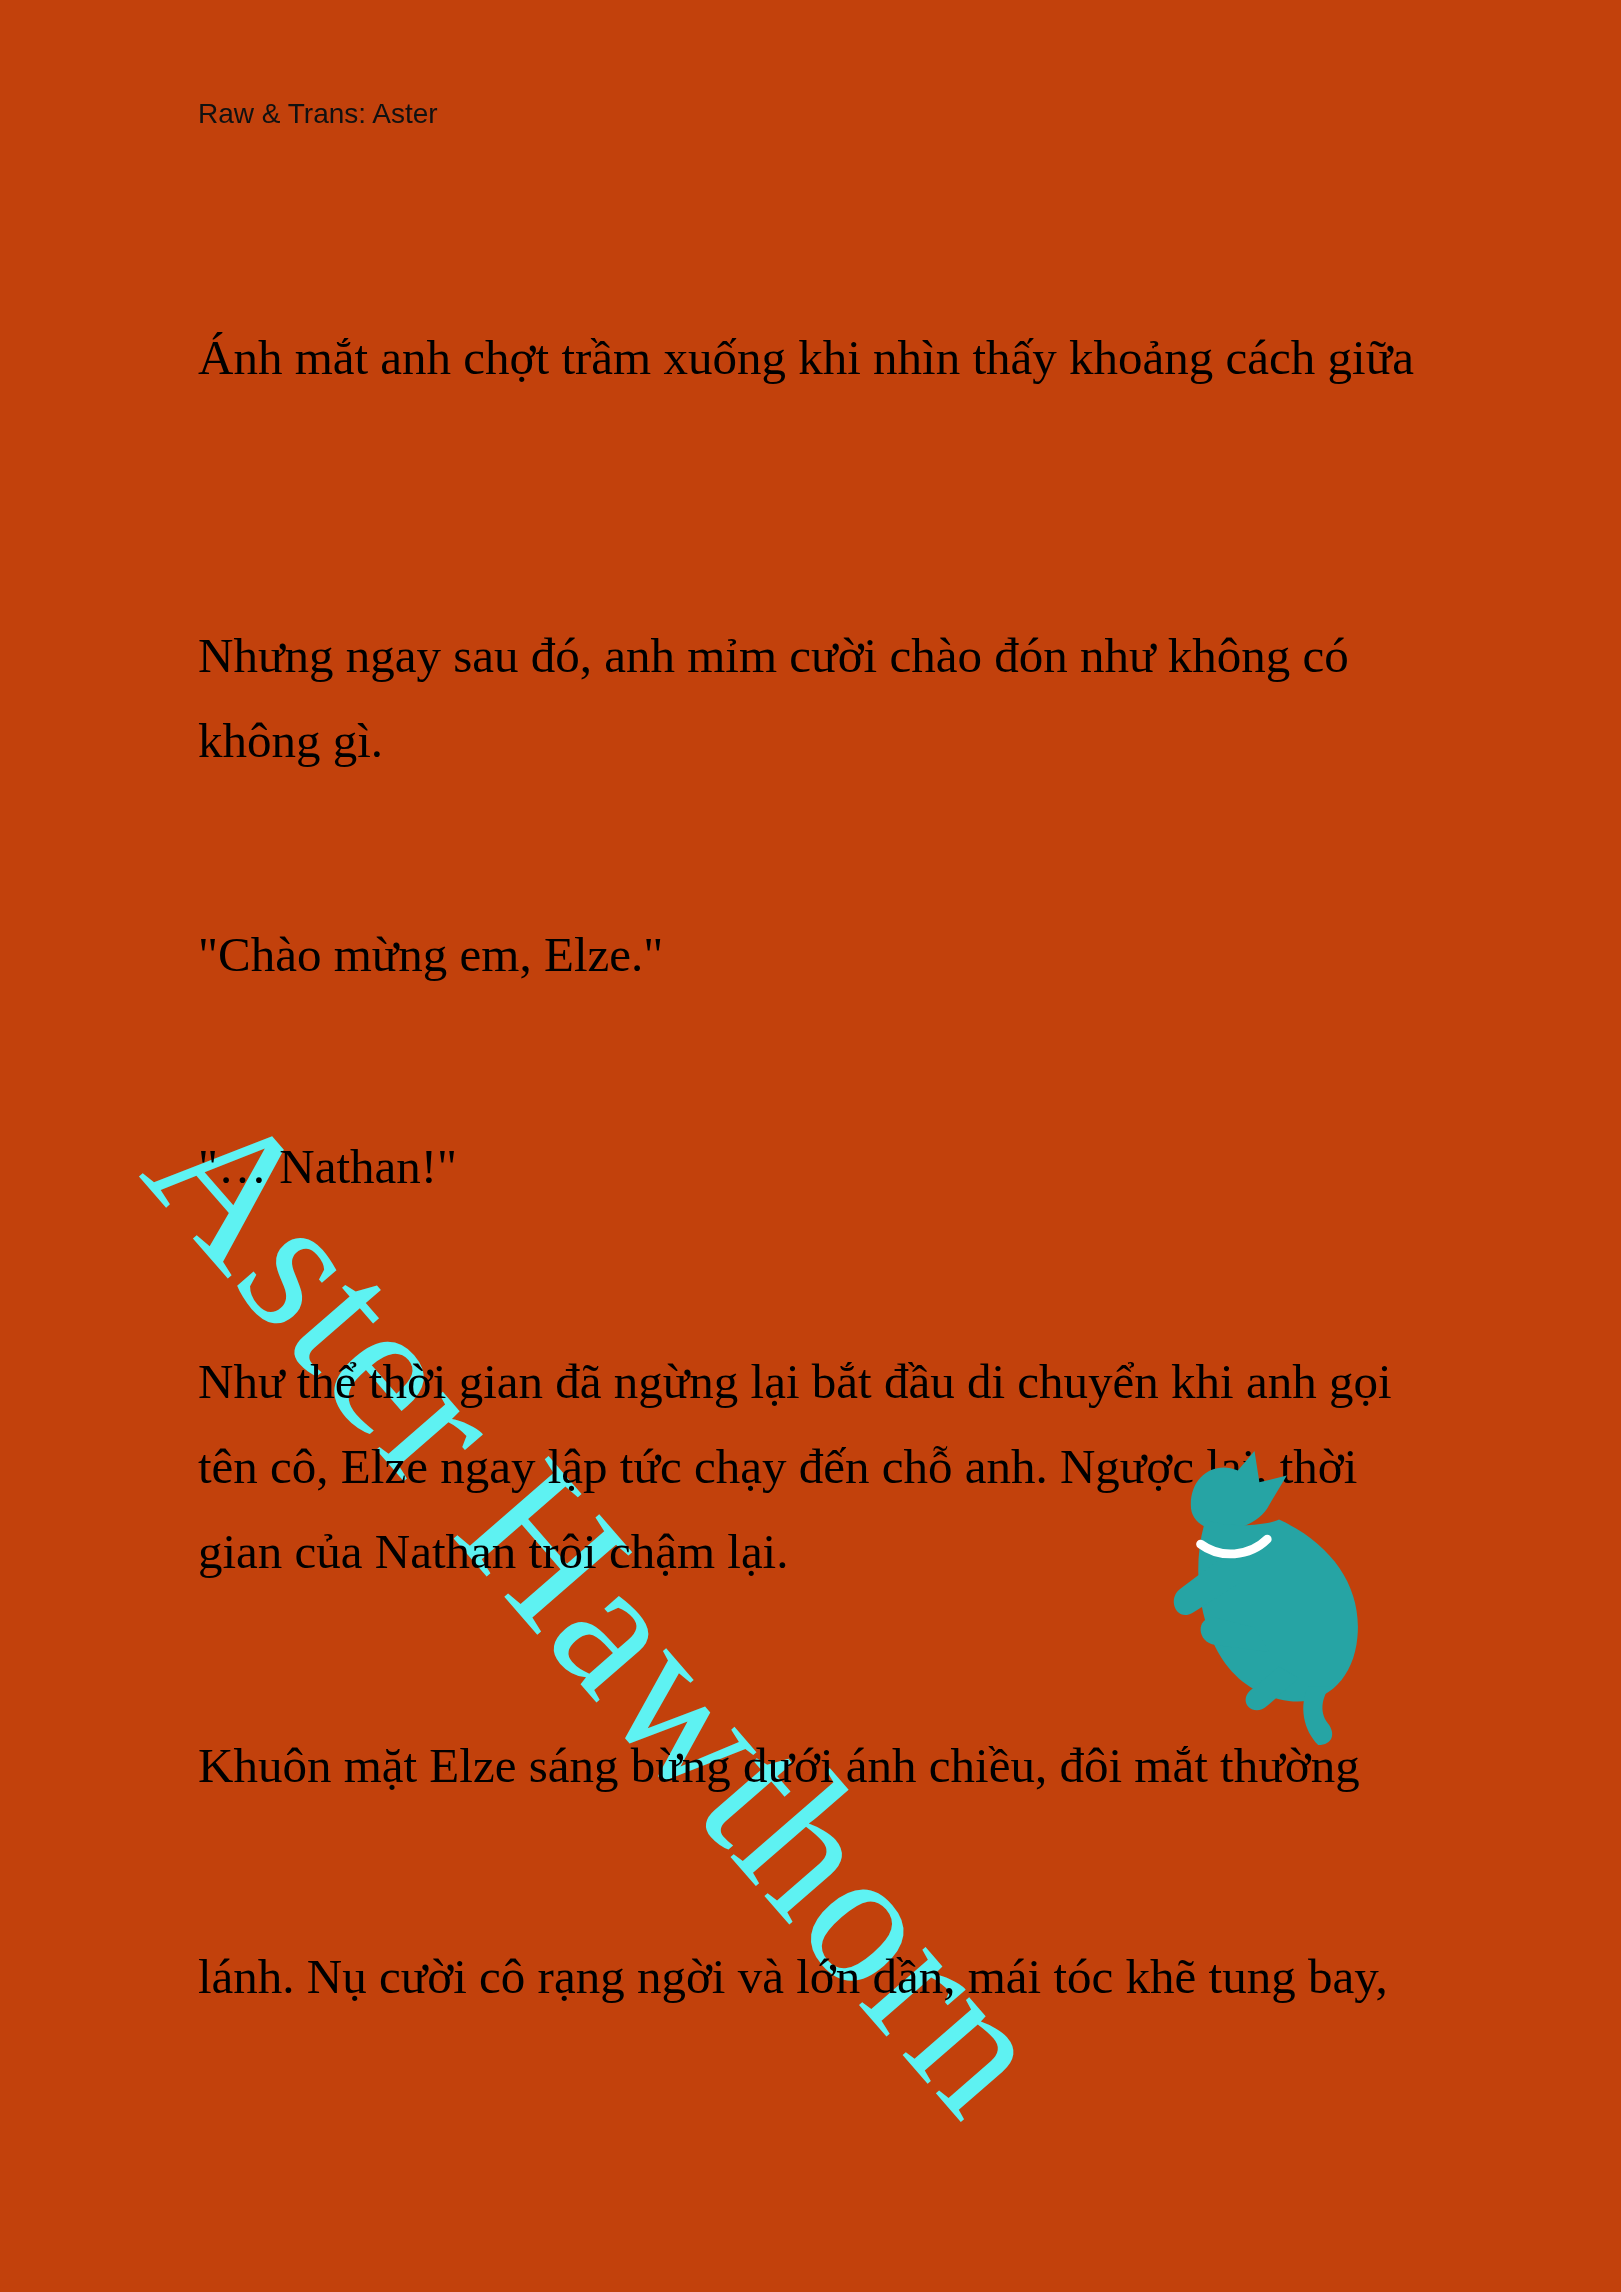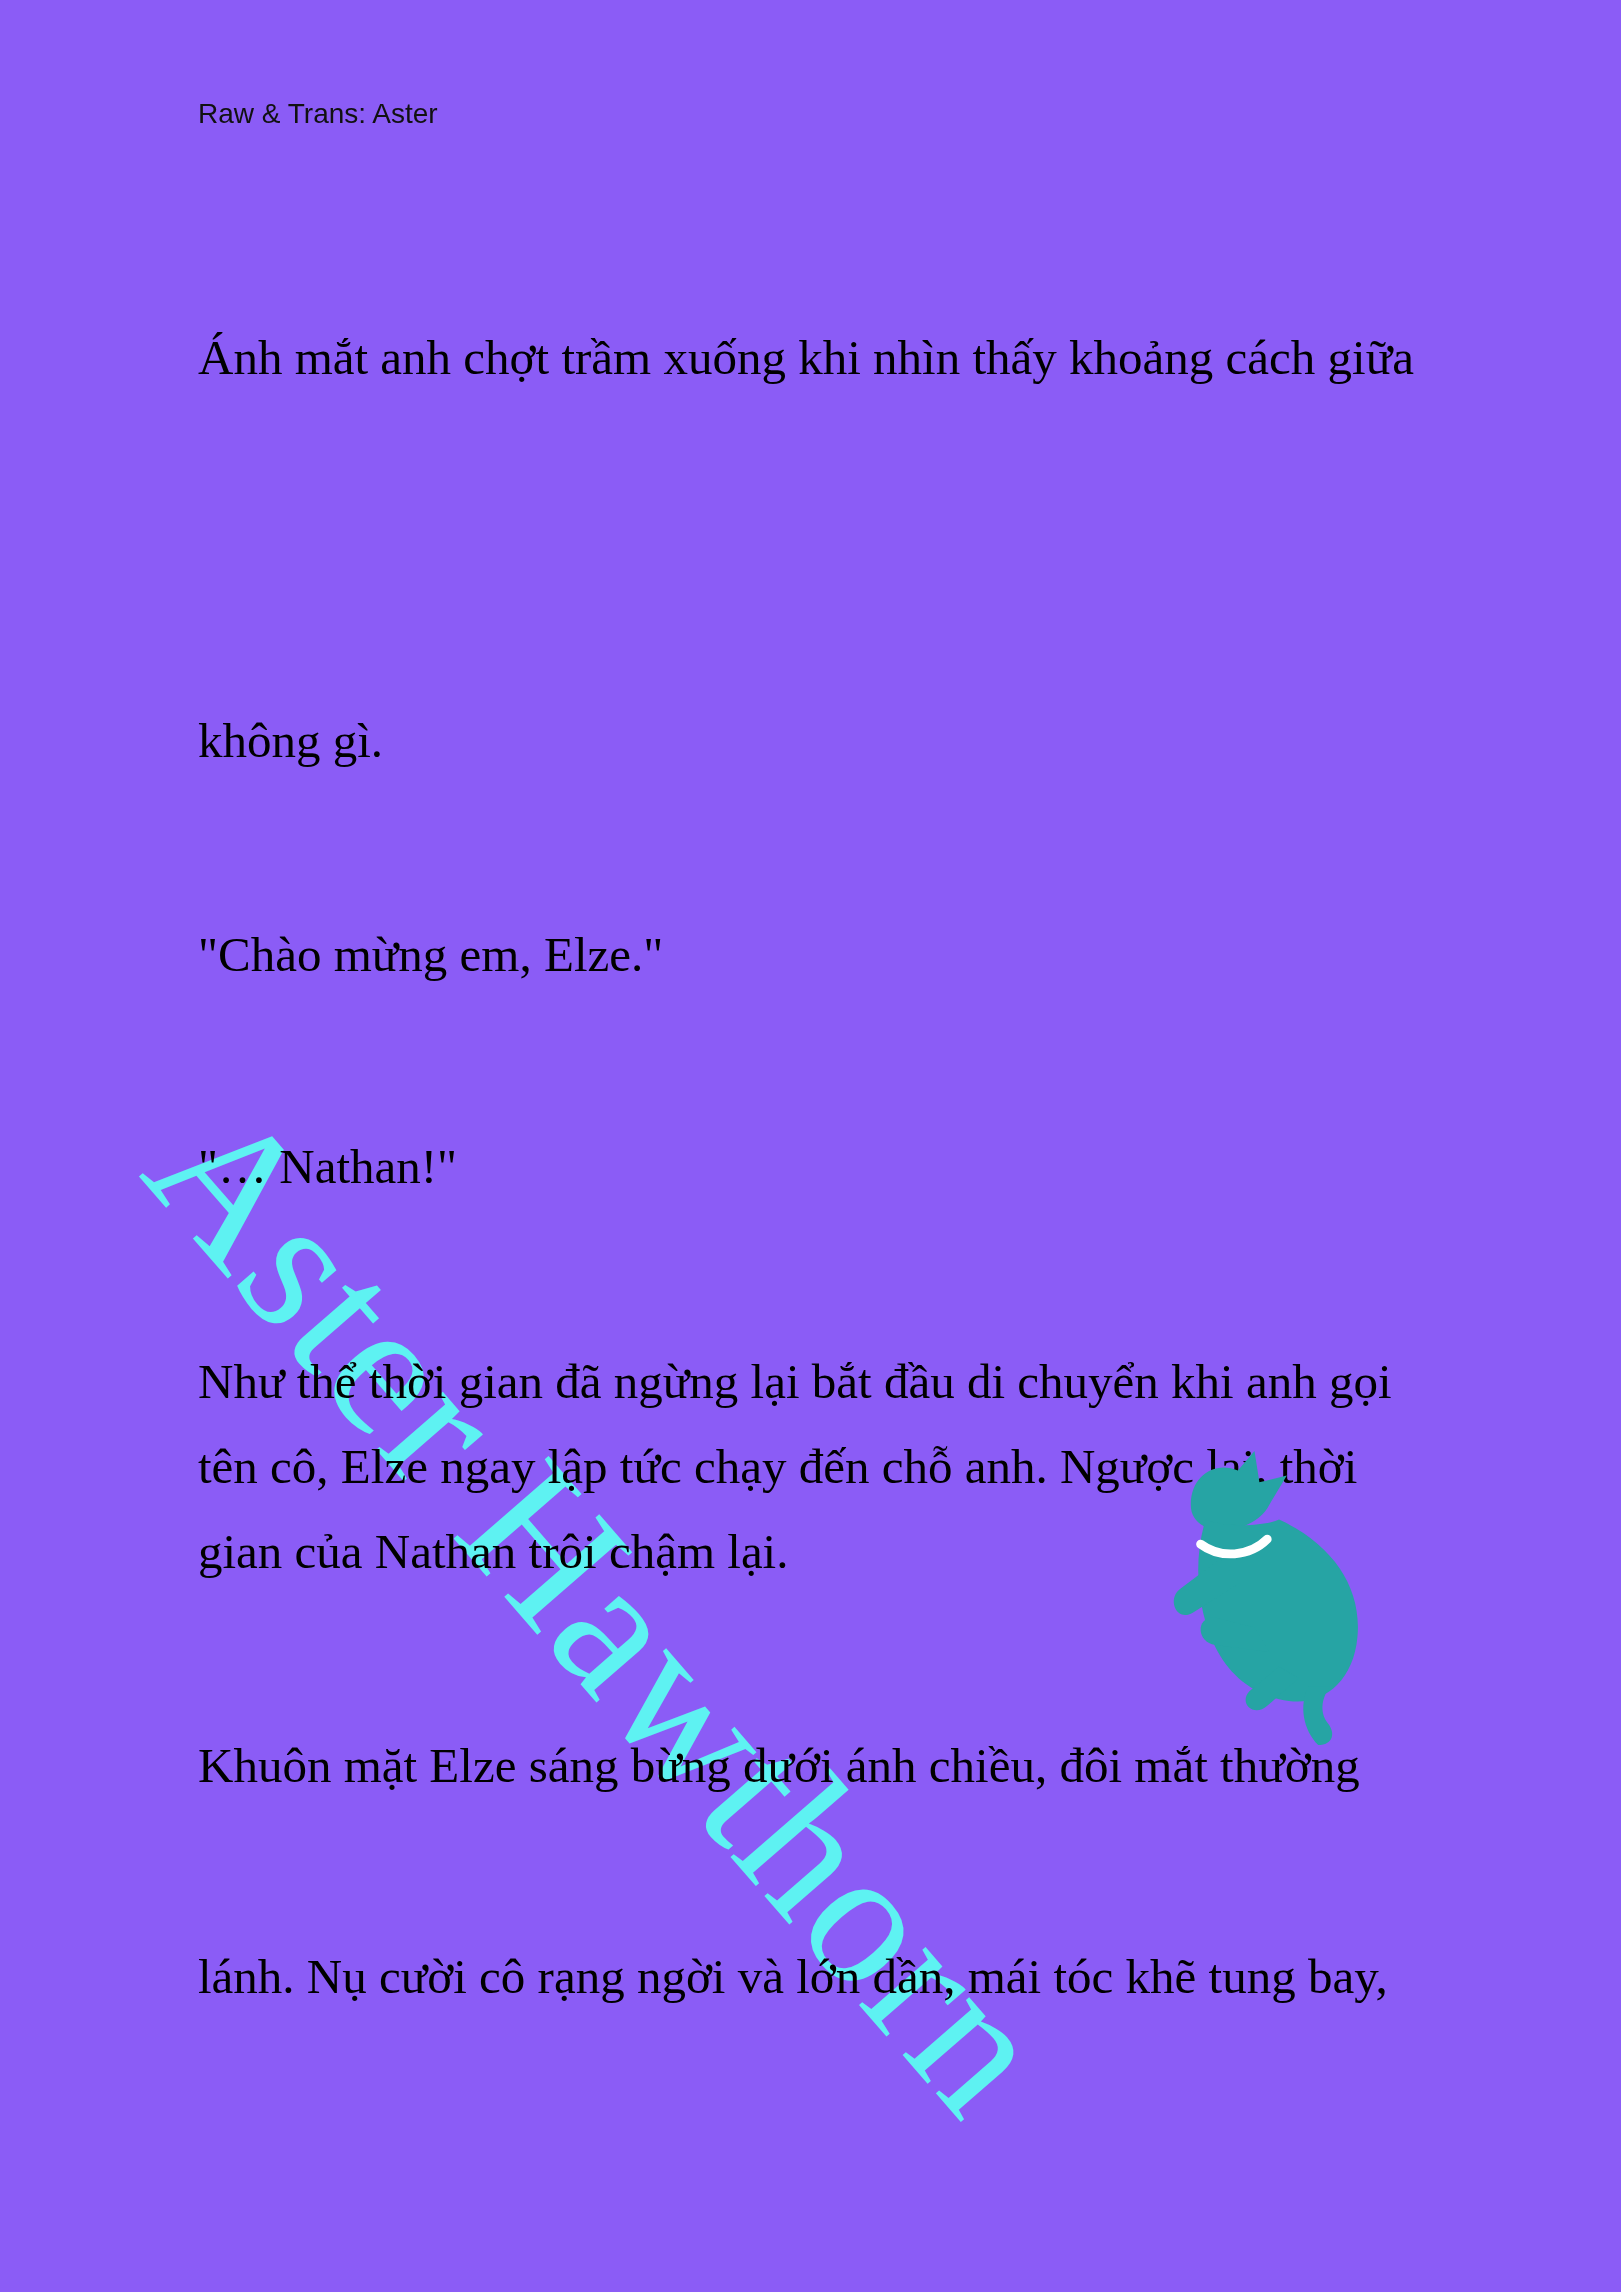--- a/index.html
+++ b/index.html
@@ -1,17 +1,17 @@
 <!DOCTYPE html>
 <html><head>
 <meta charset="utf-8">
 <style>
   html, body { margin: 0; padding: 0; background: #ffffff; }
   body { width: 1621px; height: 2293px; position: relative; overflow: hidden; }
-  .page { position: absolute; left: 0; top: 0; width: 1621px; height: 2293px; background: #8b5cf6; }
+  .page { position: absolute; left: 0; top: 0; width: 1621px; height: 2293px; background: #c2410c; }
   .header {
     position: absolute; left: 198px; top: 98px;
     font-family: "Liberation Sans", sans-serif; font-size: 28px; color: #111;
   }
   .line {
     position: absolute; left: 198px;
     font-family: Liberation Serif, serif; font-size: 49px; color: #000;
     white-space: nowrap; line-height: 1; z-index: 2; margin-top: 21px;
   }
   .watermark {
@@ -25,20 +25,21 @@
 </head>
 <body>
 
 <div class="page">
   <div class="header">Raw &amp; Trans: Aster</div>
 
   <div class="watermark">Aster Hawthorn</div>
 
   <div class="line" style="top:312px">Ánh mắt anh chợt trầm xuống khi nhìn thấy khoảng cách giữa</div>
 
+  <div class="line" style="top:610px">Nhưng ngay sau đó, anh mỉm cười chào đón như không có</div>
   <div class="line" style="top:695px">không gì.</div>
 
   <div class="line" style="top:909px">"Chào mừng em, Elze."</div>
 
   <div class="line" style="top:1121px">"… Nathan!"</div>
 
   <div class="line" style="top:1421px">tên cô, Elze ngay lập tức chạy đến chỗ anh. Ngược lại, thời</div>
   <div class="line" style="top:1336px">Như thể thời gian đã ngừng lại bắt đầu di chuyển khi anh gọi</div>
   <div class="line" style="top:1506px">gian của Nathan trôi chậm lại.</div>
 

